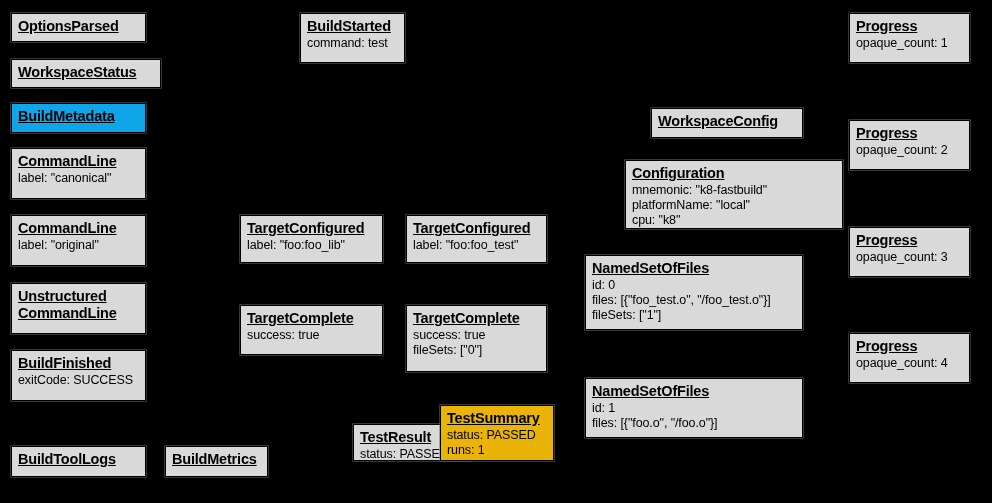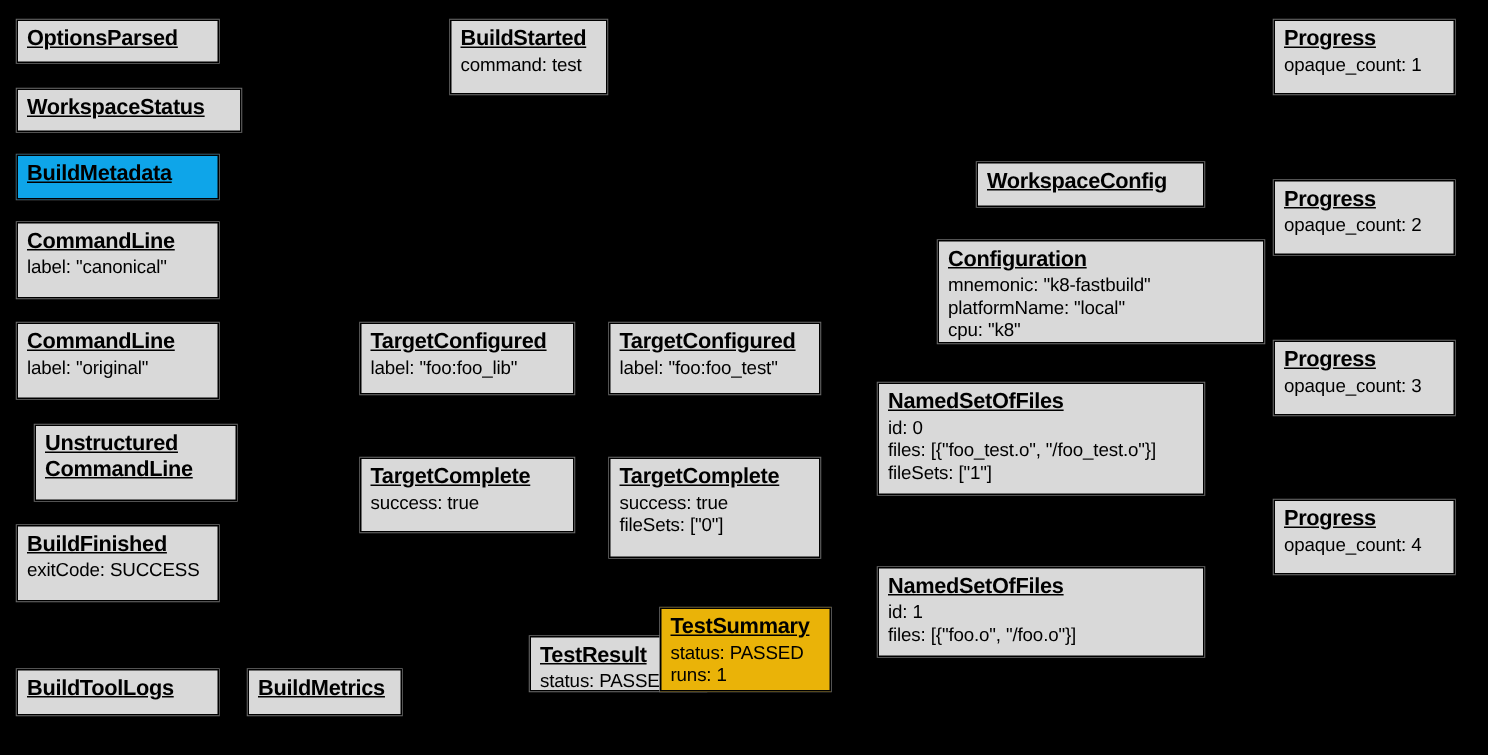--- a/index.html
+++ b/index.html
@@ -69,21 +69,21 @@
       <span class="node-fields">
         <span class="node-field">label: "canonical"</span>
       </span>
     </div>
     <div class="node" style="left: 11px; top: 215px; width: 135px; height: 51px; background: rgb(217, 217, 217); border-color: rgb(0, 0, 0);">
       <span class="node-title">CommandLine</span>
       <span class="node-fields">
         <span class="node-field">label: "original"</span>
       </span>
     </div>
-    <div class="node" style="left: 11px; top: 283px; width: 135px; height: 51px; background: rgb(217, 217, 217); border-color: rgb(0, 0, 0); margin-left: 12px;">
+    <div class="node" style="left: 11px; top: 283px; width: 135px; height: 51px; background: rgb(217, 217, 217); border-color: rgb(0, 0, 0);">
       <span class="node-title wrap">Unstructured CommandLine</span>
     </div>
     <div class="node" style="left: 11px; top: 350px; width: 135px; height: 51px; background: rgb(217, 217, 217); border-color: rgb(0, 0, 0);">
       <span class="node-title">BuildFinished</span>
       <span class="node-fields">
         <span class="node-field">exitCode: SUCCESS</span>
       </span>
     </div>
     <div class="node" style="left: 165px; top: 446px; width: 103px; height: 31px; background: rgb(217, 217, 217); border-color: rgb(0, 0, 0);">
       <span class="node-title">BuildMetrics</span>

